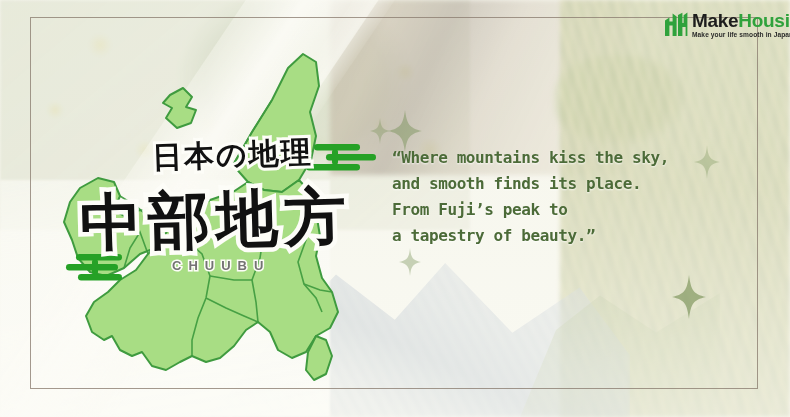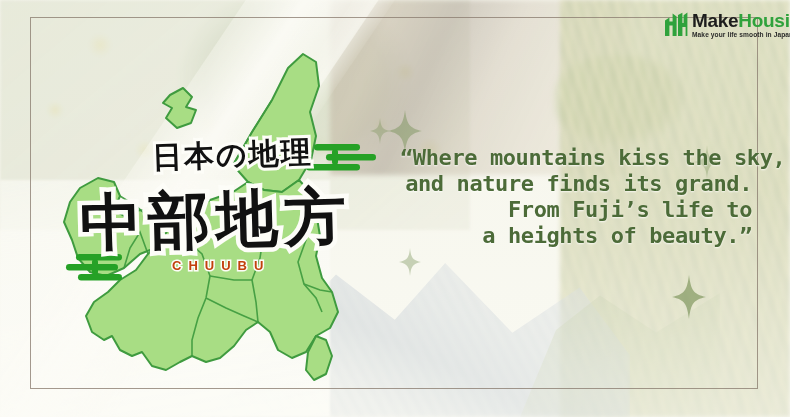--- a/index.html
+++ b/index.html
@@ -131,30 +131,30 @@
     font-size:62px;font-weight:700;letter-spacing:6px;
     color:#111;
     -webkit-text-stroke:9px #fdfdf8;
     paint-order:stroke fill;
     transform:rotate(-1.5deg);
     white-space:nowrap;
     font-family:"DejaVu Sans","Liberation Sans",sans-serif;
   }
   .romaji{
     position:absolute;left:112px;top:128px;
-    font-size:13px;font-weight:700;letter-spacing:7px;color:#c2410c;
+    font-size:13px;font-weight:700;letter-spacing:7px;color:#737373;
     -webkit-text-stroke:3px #fdfdf8;paint-order:stroke fill;
   }
 
   
   .quote{
-    position:absolute;left:400px;top:145px;width:352px;
-    text-align:right;
+    position:absolute;left:392px;top:145px;width:352px;
+    text-align:left;
     font-family:"DejaVu Sans Mono","Liberation Mono",monospace;
-    font-size:22px;line-height:26px;font-weight:700;
+    font-size:16px;line-height:26px;font-weight:700;
     color:#4c6b38;
     letter-spacing:-.4px;
     text-shadow:0 1px 2px rgba(255,255,255,.8);
   }
   .quote div{white-space:nowrap;}
 
   
   .logo{position:absolute;left:663px;top:11px;display:flex;align-items:center;gap:4px;}
   .logo-mark{width:25px;height:26px;flex:none;}
   .logo-text{display:flex;flex-direction:column;line-height:1;}
@@ -257,23 +257,23 @@
   <div class="frame"></div>
 
   <div class="title-block">
     <div class="kanji-small">日本の地理</div>
     <div class="kanji-big">中部地方</div>
     <div class="romaji">CHUUBU</div>
   </div>
 
   <div class="quote">
     <div>“Where mountains kiss the sky,</div>
-    <div>and nature finds its grand.</div>
-    <div>From Fuji’s life to</div>
-    <div>a heights of beauty.”</div>
+    <div>and smooth finds its place.</div>
+    <div>From Fuji’s peak to</div>
+    <div>a tapestry of beauty.”</div>
   </div>
 
   <div class="logo">
     <svg class="logo-mark" viewBox="0 0 25 26">
       <path d="M2 8.5 L2 24 L6.4 24 L6.4 13.5 L9.6 13.5 L9.6 24 L13.6 24 L13.6 4.5
                L9.6 1.5 L9.6 9.5 L6.4 9.5 L6.4 5.5 Z" fill="#2fa23c"></path>
       <path d="M15 3 L15 24 L19.4 24 L19.4 15 L22.6 15 L22.6 24 L24.4 24 L24.4 0.5
                L20.6 3.2 L20.6 11 L19.4 11 L19.4 0.8 Z" fill="#2fa23c"></path>
     </svg>
     <div class="logo-text">

